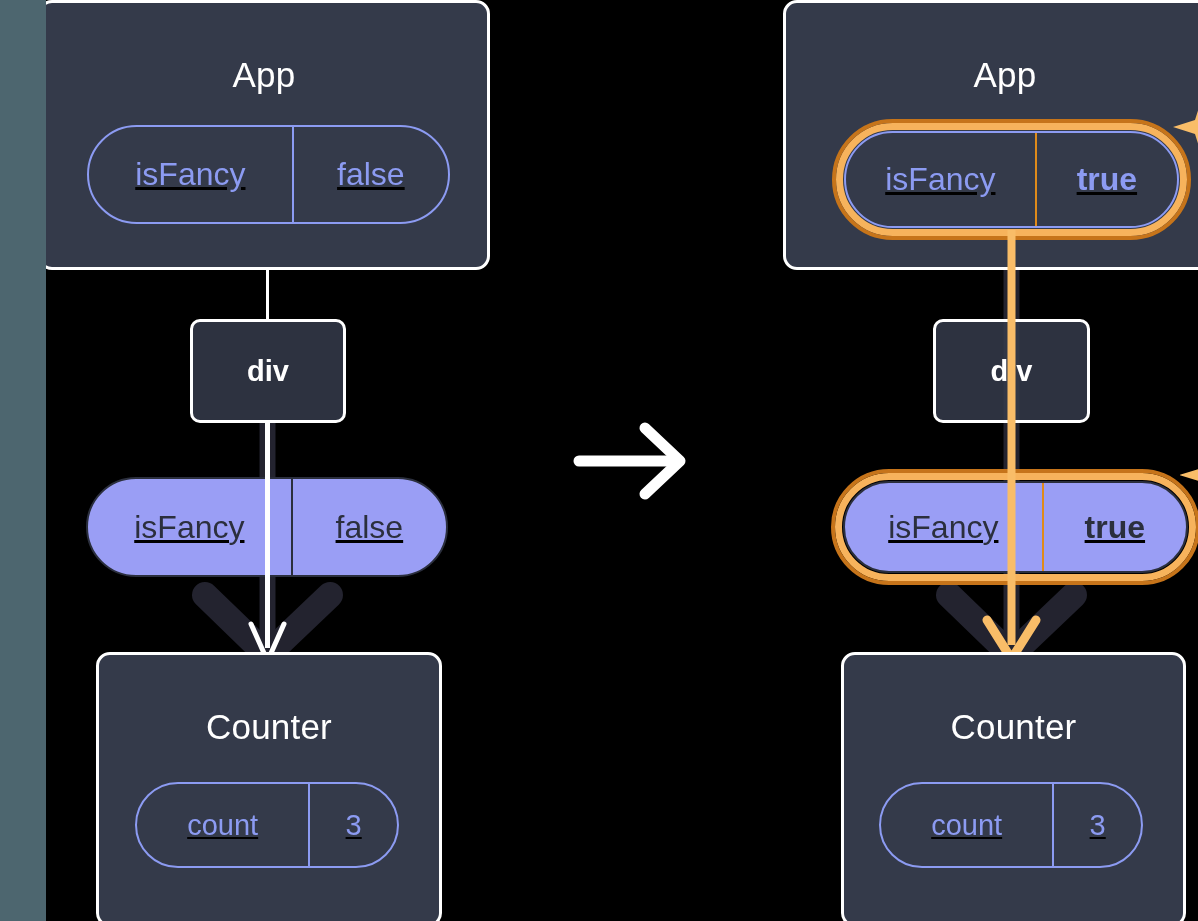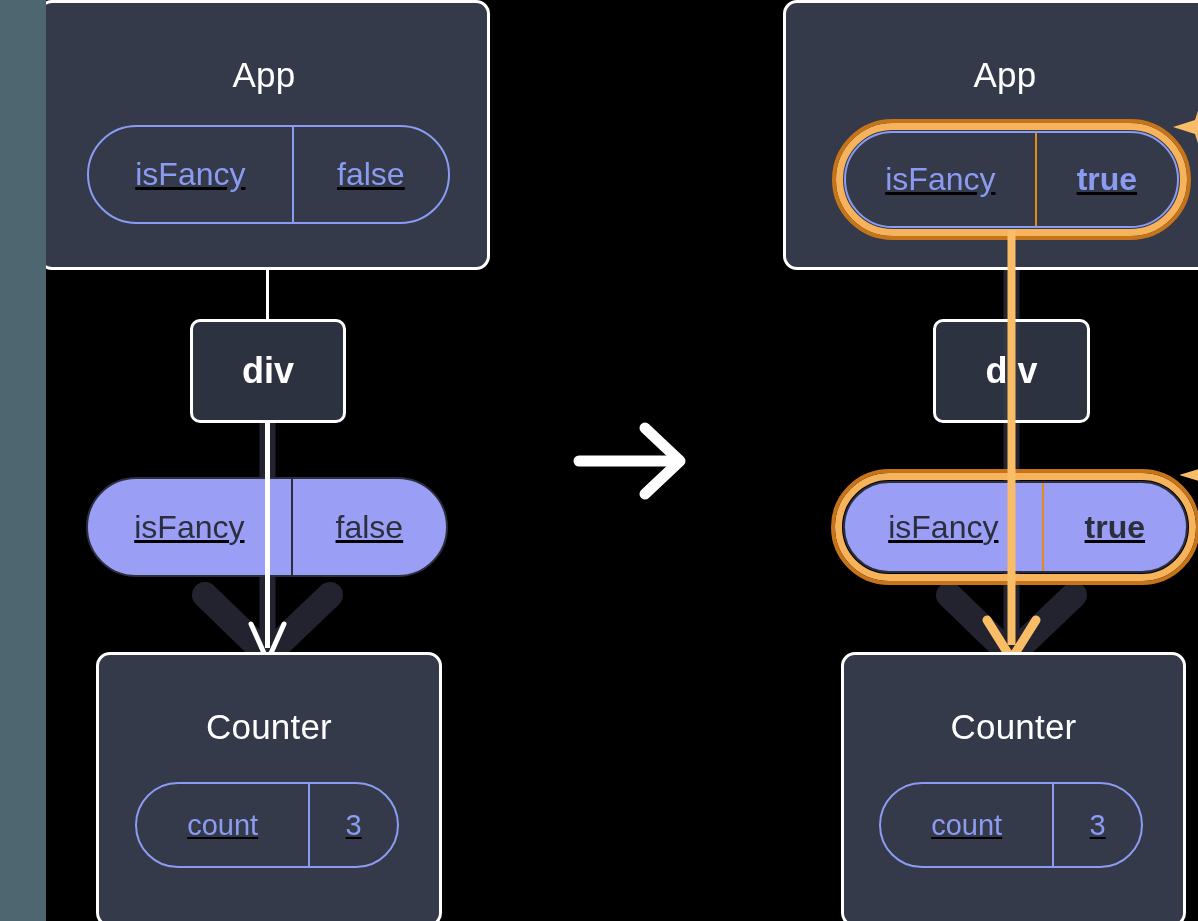--- a/index.html
+++ b/index.html
@@ -44,21 +44,21 @@
   .divbox {
     position: absolute;
     background: rgba(52,58,74,0.86);
     border: 3px solid #ffffff;
     border-radius: 10px;
     box-sizing: border-box;
     display: flex;
     align-items: center;
     justify-content: center;
     color: #ffffff;
-    font-size: 36px;
+    font-size: 29px;
     font-weight: 700;
   }
   
   .pill {
     position: absolute;
     box-sizing: border-box;
     display: flex;
     align-items: stretch;
     border-radius: 999px;
     overflow: hidden;

